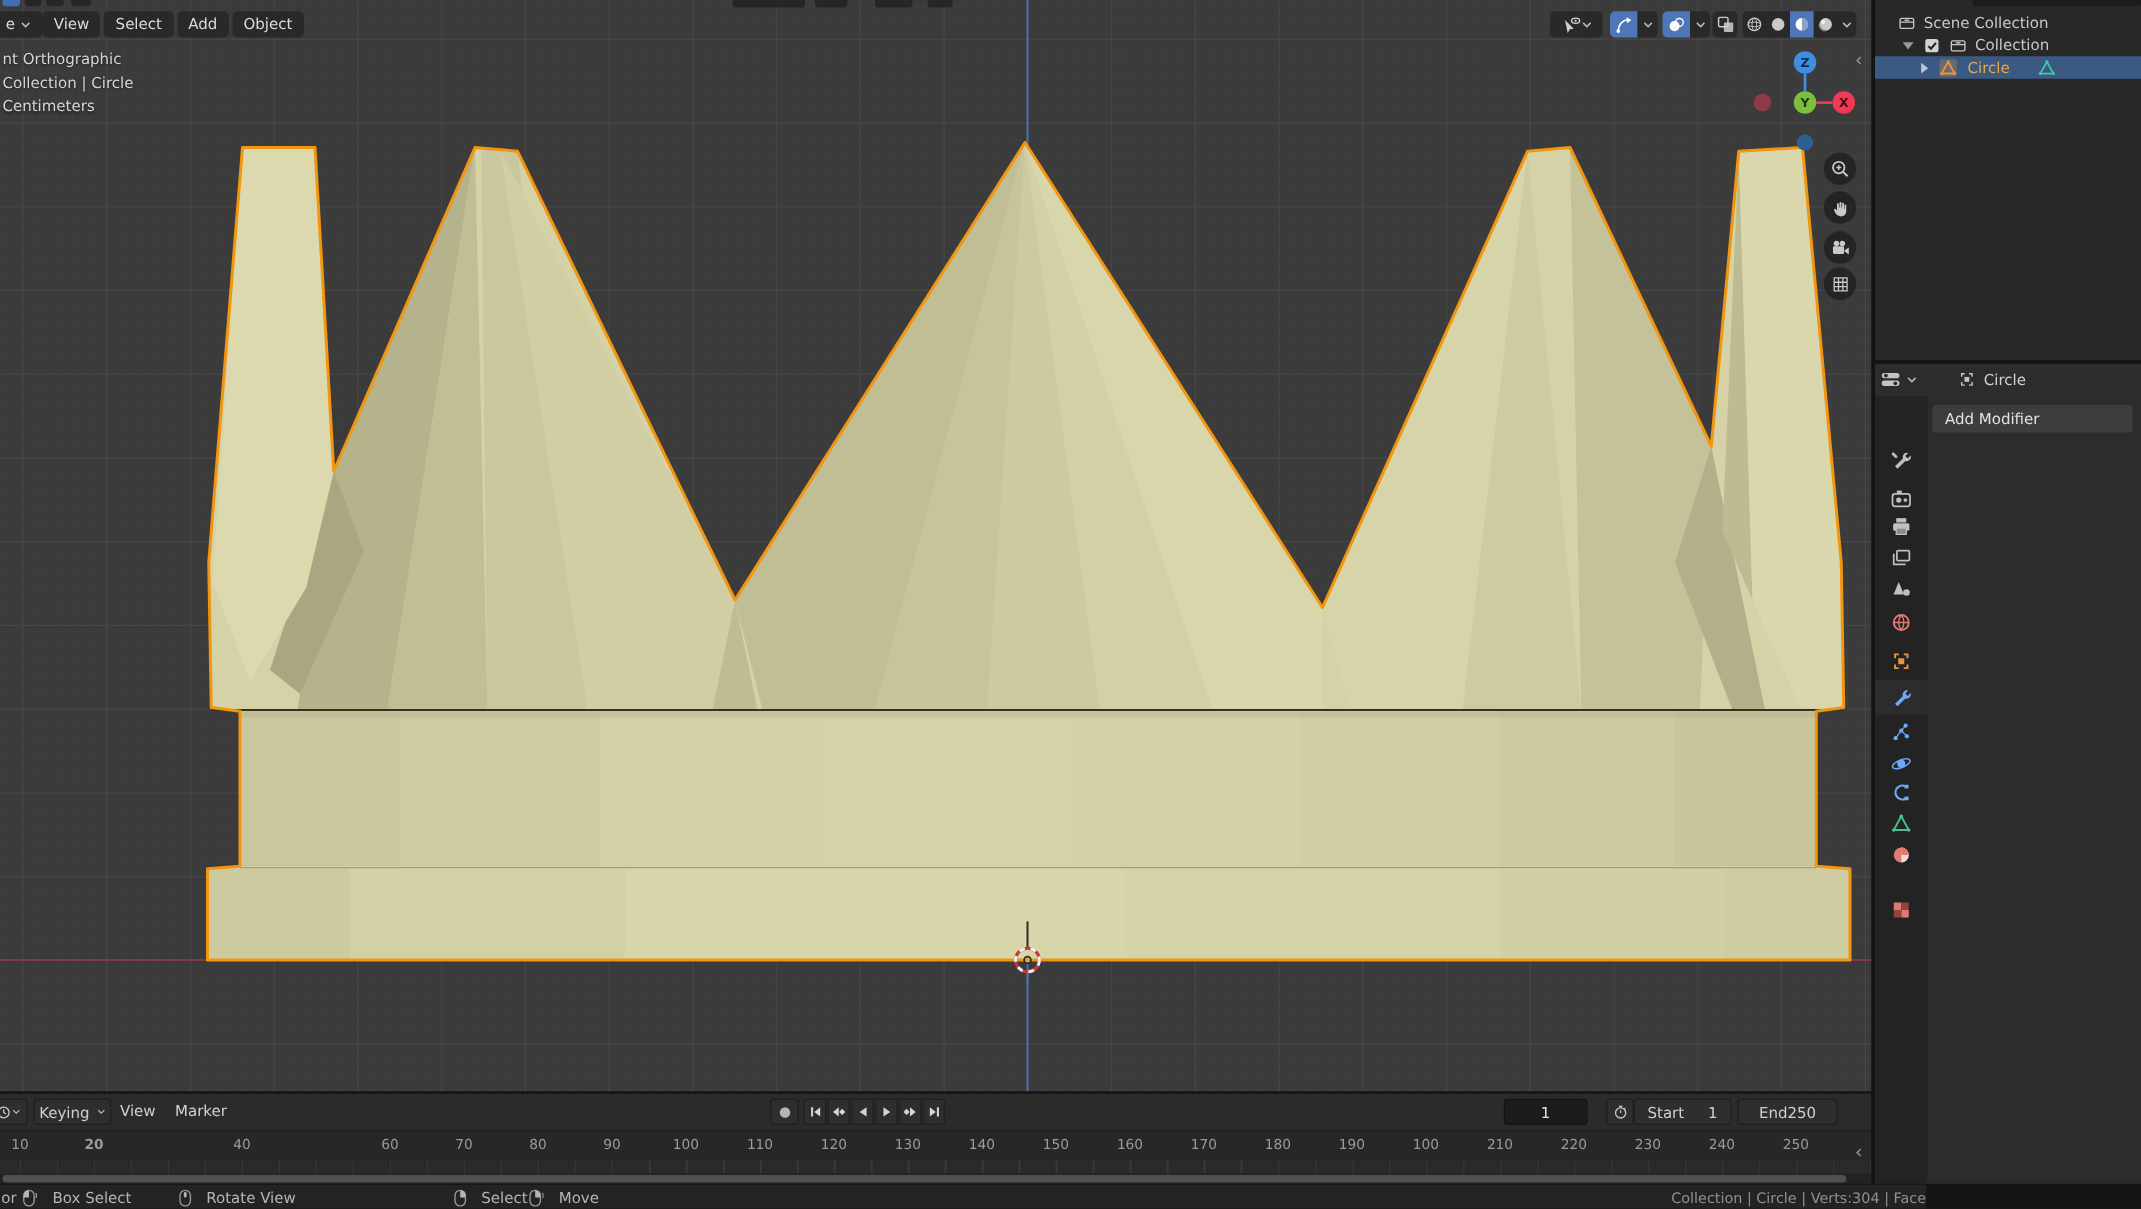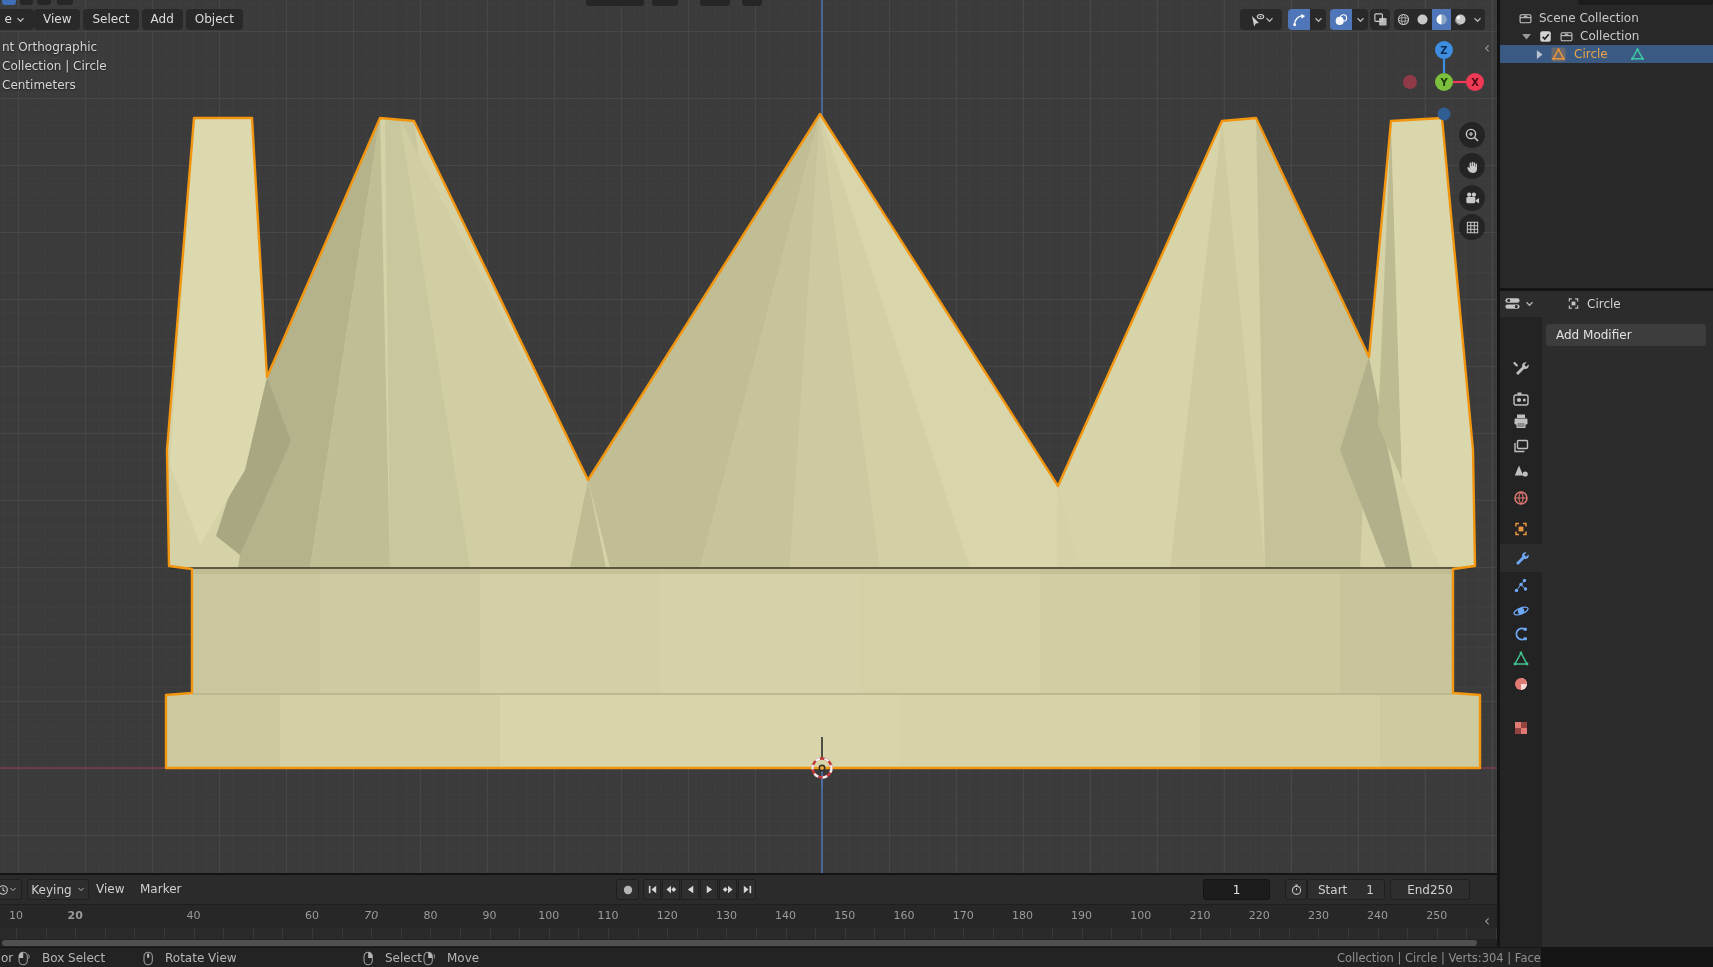--- a/index.html
+++ b/index.html
@@ -511,21 +511,21 @@
       <span>250</span>
     </div>
 
     <div id="ruler">
         <span class="tick" style="left: 16px;">10</span>
         <span class="tick" style="left: 75.2px; font-weight: bold;">20</span>
         <span class="tick" style="left: 134.4px; margin-top: 48px;">30</span>
         <span class="tick" style="left: 193.6px;">40</span>
         <span class="tick" style="left: 252.8px; margin-top: 40px;">50</span>
         <span class="tick" style="left: 312px;">60</span>
-        <span class="tick" style="left: 371.2px; font-style: italic;">70</span>
+        <span class="tick" style="left: 371.2px;">70</span>
         <span class="tick" style="left: 430.4px;">80</span>
         <span class="tick" style="left: 489.6px;">90</span>
         <span class="tick" style="left: 548.8px;">100</span>
         <span class="tick" style="left: 608px;">110</span>
         <span class="tick" style="left: 667.2px;">120</span>
         <span class="tick" style="left: 726.4px;">130</span>
         <span class="tick" style="left: 785.6px;">140</span>
         <span class="tick" style="left: 844.8px;">150</span>
         <span class="tick" style="left: 904px;">160</span>
         <span class="tick" style="left: 963.2px;">170</span>

